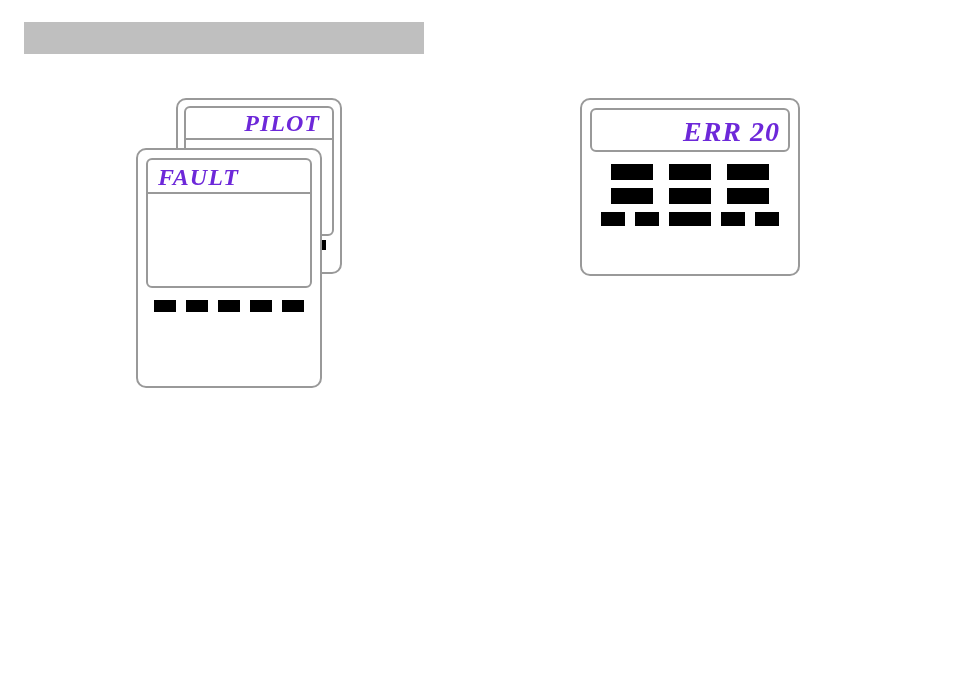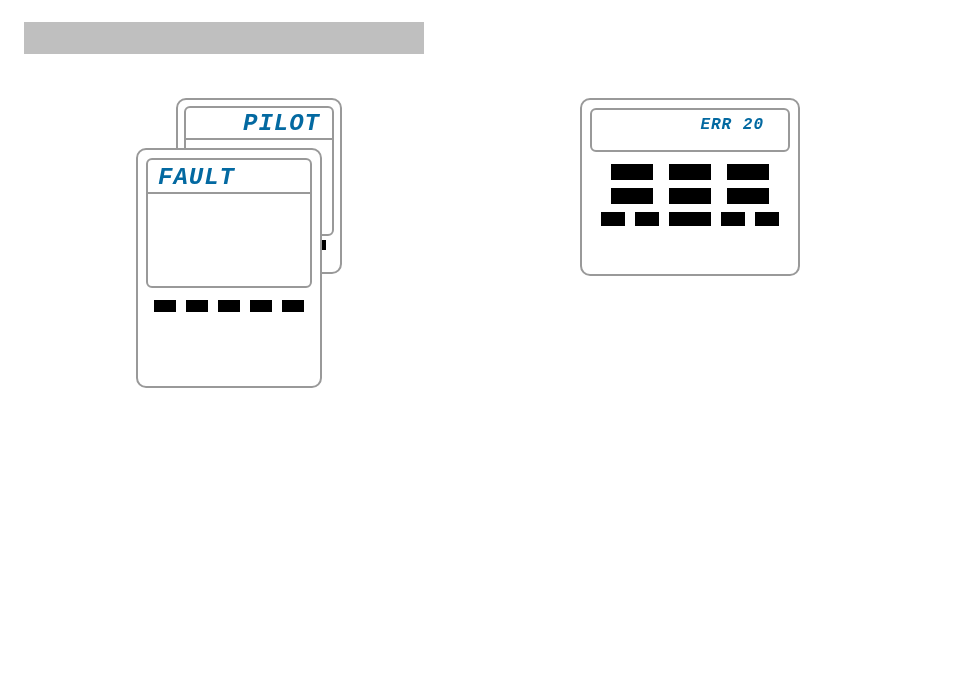--- a/index.html
+++ b/index.html
@@ -1,39 +1,39 @@
 <!DOCTYPE html>
 <html><head>
   <meta charset="utf-8">
   <style>
     * { box-sizing: border-box; margin: 0; padding: 0; }
     body { width: 954px; height: 675px; background: #fff; font-family: Arial, sans-serif; position: relative; }
     .gray-bar { position: absolute; top: 22px; left: 24px; width: 400px; height: 32px; background: #bfbfbf; }
     .device { position: absolute; border: 2px solid #999; border-radius: 10px; background: #fff; }
     .screen { border: 2px solid #999; border-radius: 6px; background: #fff; position: relative; overflow: hidden; }
     .screen-line { border-bottom: 2px solid #999; }
-    .lcd-text { font-family: Liberation Mono, monospace; font-style: italic; font-weight: 600; letter-spacing: 1px; color: #0369a1; }
+    .lcd-text { font-family: Liberation Serif, serif; font-style: italic; font-weight: 600; letter-spacing: 1px; color: #6d28d9; }
     .key { background: #000; display: inline-block; }
     
     .devA { top: 98px; left: 176px; width: 166px; height: 176px; padding: 6px; }
     .devA .screen { width: 100%; height: 130px; }
     .devA .lcd-text { font-size: 24px; position: absolute; top: 2px; right: 12px; }
     .devA .bottom-row { display:flex; justify-content:flex-end; padding:4px 8px; gap:6px; }
     .devA .bottom-row .key { width:18px; height:10px; }
     
     .devB { top: 148px; left: 136px; width: 186px; height: 240px; padding: 8px; z-index: 2; }
     .devB .screen { width: 100%; height: 130px; }
     .devB .screen-line { height: 34px; }
     .devB .lcd-text { font-size: 24px; position: absolute; top: 4px; left: 10px; }
     .devB .keyrow { display:flex; justify-content:center; gap:10px; margin-top:12px; }
     .devB .keyrow .key { width:22px; height:12px; }
     
     .devC { top: 98px; left: 580px; width: 220px; height: 178px; padding: 8px; }
     .devC .screen { width: 100%; height: 44px; }
-    .devC .lcd-text { font-size: 16px; position: absolute; top: 6px; right: 24px; }
+    .devC .lcd-text { font-size: 28px; position: absolute; top: 6px; right: 8px; }
     .devC .keypad { margin-top: 12px; display:flex; flex-direction:column; gap:8px; align-items:center; }
     .devC .kprow { display:flex; gap:16px; }
     .devC .kprow .key { width:42px; height:16px; }
     .devC .kprow.last { gap:10px; }
     .devC .kprow.last .key.small { width:24px; height:14px; }
     .devC .kprow.last .key.big { width:42px; height:14px; }
   </style>
 </head>
 <body>
 

